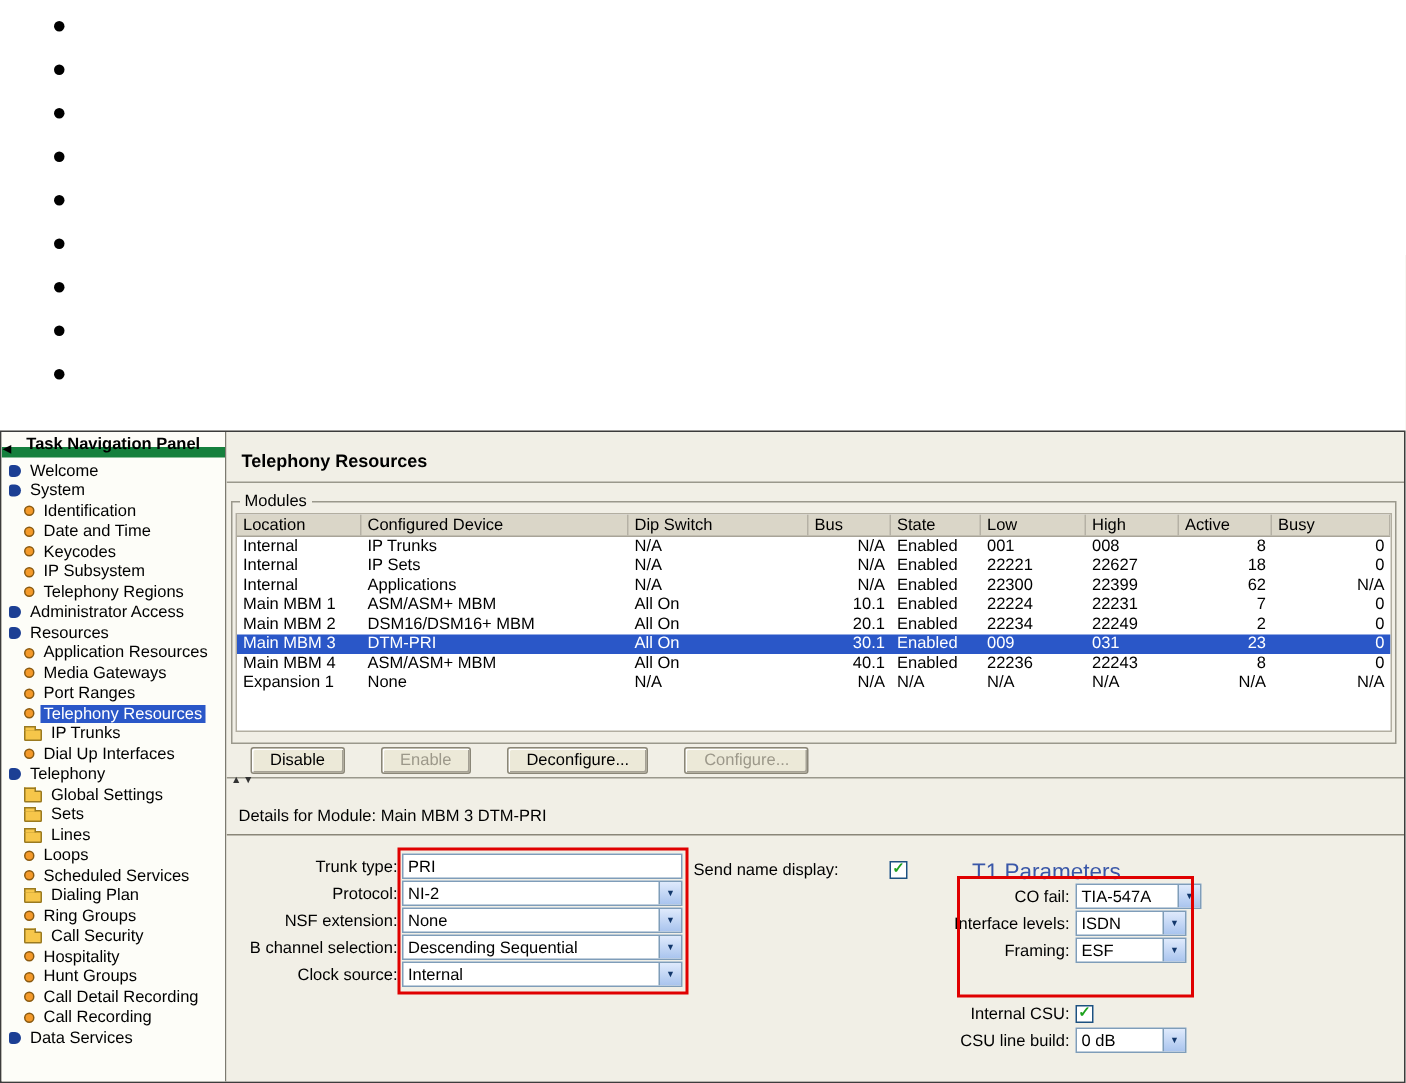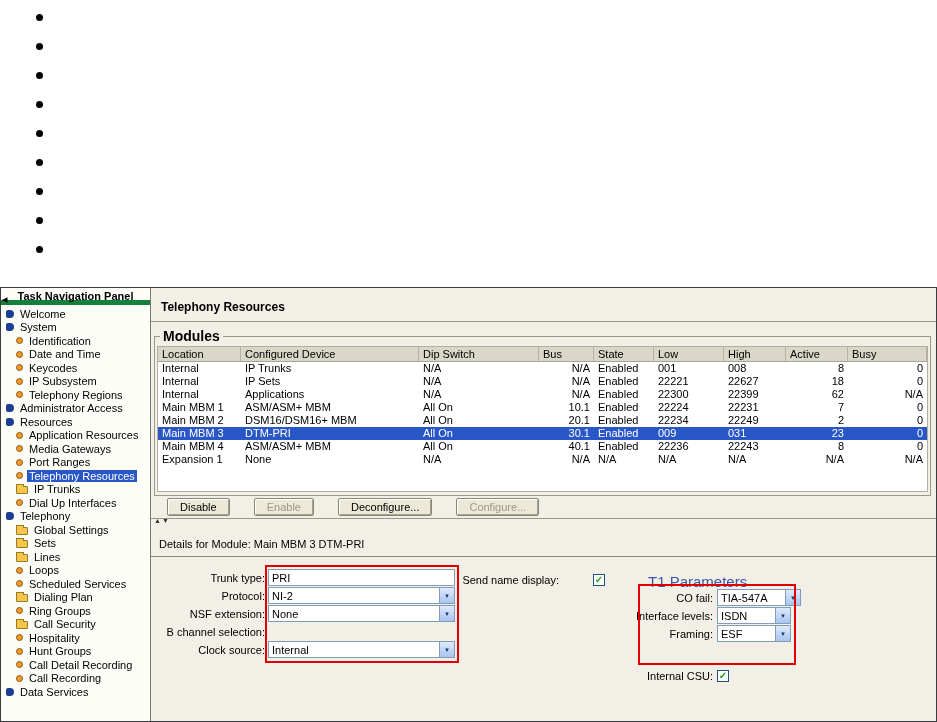--- a/index.html
+++ b/index.html
@@ -8,42 +8,42 @@
 
   
   .bullets{position:absolute;left:36px;top:14px;display:flex;flex-direction:column;gap:22px;}
   .bullet{width:7px;height:7px;border-radius:50%;background:#000;}
 
   
   .app{position:absolute;left:0;top:287px;width:937px;height:435px;border:1px solid #3c3c3c;background:#f1efe6;display:flex;overflow:hidden;}
 
   
   .sidebar{width:150px;min-width:150px;border-right:1px solid #7c7a70;background:#fbfaf4;display:flex;flex-direction:column;overflow:hidden;}
-  .sidebar-header{height:17px;line-height:16px;text-align:center;font-weight:bold;font-size:11px;background:#fdfcf7;border-bottom:5px solid #15803d;position:relative;white-space:nowrap;}
+  .sidebar-header{height:17px;line-height:16px;text-align:center;font-weight:bold;font-size:11px;background:#fdfcf7;border-bottom:7px solid #15803d;position:relative;white-space:nowrap;}
   .collapse-arrow{position:absolute;left:1px;top:4px;font-size:7px;color:#000;}
   .side-tabs{display:flex;flex-direction:column;}
   .side-tab{height:15px;line-height:13px;text-align:center;background:#f0eee2;border-top:1px solid #fff;border-bottom:2px solid #f0a023;cursor:default;font-size:11px;}
   .tree{flex:1;background:#fdfdf8;padding-top:2px;overflow:hidden;}
   .tree-item{display:flex;align-items:center;height:13.5px;padding-left:5px;gap:4px;white-space:nowrap;cursor:default;}
   .tree-item.lvl1{padding-left:15px;}
   .tlabel{font-size:11px;line-height:12px;padding:0 2px;}
   .tree-item.selected .tlabel{background:#2a57c8;color:#fff;}
   .ticon{display:inline-block;flex:0 0 auto;}
   .ticon.node{width:8px;height:8px;background:#1c3f94;border-radius:2px 4px 4px 2px;}
   .ticon.dot{width:7px;height:7px;border-radius:50%;background:#f49a2a;border:1px solid #8a5a10;}
   .ticon.folder{width:12px;height:8px;background:#f6c64a;border:1px solid #9a7a20;border-radius:1px;position:relative;margin-top:2px;}
   .ticon.folder::before{content:"";position:absolute;top:-3px;left:-1px;width:6px;height:2px;background:#f6c64a;border:1px solid #9a7a20;border-bottom:none;}
 
   
   .main{flex:1;display:flex;flex-direction:column;overflow:hidden;background:#f1efe6;}
   .main-title{height:34px;border-bottom:1px solid #9a988c;padding:12px 0 0 10px;font-weight:bold;font-size:12px;}
 
   .modules-wrap{padding:6px 5px 0 3px;}
   fieldset.modules{border:1px solid #9a988c;height:168px;padding:2px;background:#f1efe6;}
-  fieldset.modules legend{font-size:14px;padding:0 3px;margin-left:3px;font-weight:bold;}
+  fieldset.modules legend{font-size:11px;padding:0 3px;margin-left:3px;}
   .table{background:#fff;height:146px;border:1px solid #b2aea1;overflow:hidden;}
   .thead,.trow{display:grid;grid-template-columns:83px 178px 120px 55px 60px 70px 62px 62px 1fr;}
   .thead{background:#dad6c8;height:15px;border-bottom:1px solid #a8a498;}
   .th{padding:1px 4px;border-right:1px solid #b5b1a5;font-size:11px;overflow:hidden;white-space:nowrap;}
   .trow{height:13px;cursor:default;}
   .td{padding:0 4px;font-size:11px;line-height:13px;overflow:hidden;white-space:nowrap;}
   .td.num{text-align:right;}
   .trow.selected{background:#2a57c8;color:#fff;}
 
   .btn-row{height:22px;display:flex;align-items:center;gap:24px;padding-left:16px;}
@@ -354,20 +354,24 @@
       </div>
       <div class="form-row" style="left:2px;top:48px;">
         <span class="flabel" style="width:112px">NSF extension:</span>
         <span class="combo" style="width:187px;margin-left:3px">
             <span class="val">None</span>
             <span class="cbtn">▼</span>
           </span>
       </div>
       <div class="form-row" style="left:2px;top:66px;">
         <span class="flabel" style="width:112px">B channel selection:</span>
+        <span class="combo" style="width:187px;margin-left:3px">
+            <span class="val">Descending Sequential</span>
+            <span class="cbtn">▼</span>
+          </span>
       </div>
       <div class="form-row" style="left:2px;top:84px;">
         <span class="flabel" style="width:112px">Clock source:</span>
         <span class="combo" style="width:187px;margin-left:3px">
             <span class="val">Internal</span>
             <span class="cbtn">▼</span>
           </span>
       </div>
 
       <div class="form-row" style="left:296px;top:14px;gap:28px;">
@@ -395,19 +399,26 @@
         <span class="flabel" style="width:100px">Framing:</span>
         <span class="combo" style="width:74px;margin-left:4px">
             <span class="val">ESF</span>
             <span class="cbtn">▼</span>
           </span>
       </div>
       <div class="form-row" style="left:462px;top:110px;">
         <span class="flabel" style="width:100px">Internal CSU:</span>
         <span class="checkbox checked" style="margin-left:4px">✓</span>
       </div>
+      <div class="form-row" style="left:462px;top:128px;">
+        <span class="flabel" style="width:100px">CSU line build:</span>
+        <span class="combo" style="width:74px;margin-left:4px">
+            <span class="val">0 dB</span>
+            <span class="cbtn">▼</span>
+          </span>
+      </div>
 
       <div class="callout" style="left:114px;top:8px;width:194px;height:98px;"></div>
       <div class="callout" style="left:487px;top:27px;width:158px;height:81px;"></div>
 
     </div>
   </div>
 </div>
 
 </body></html>

